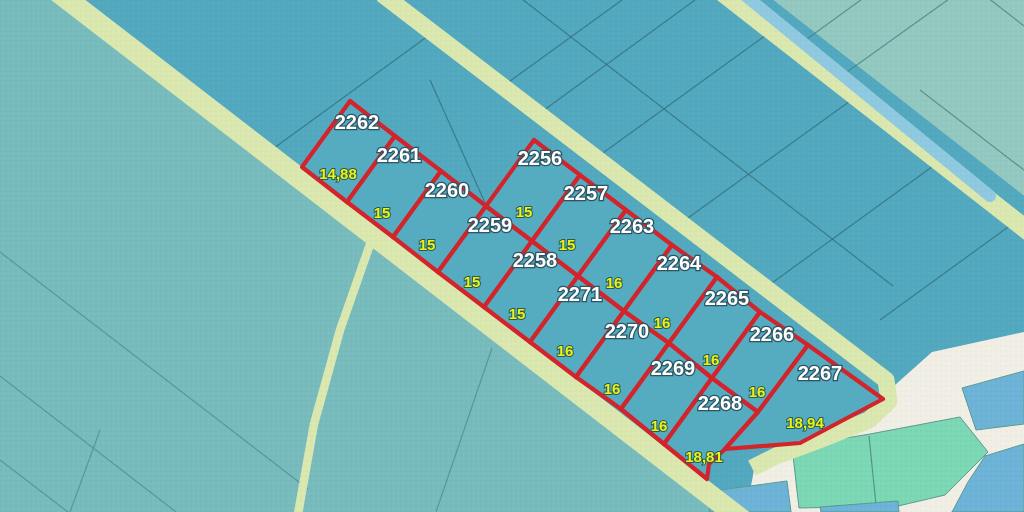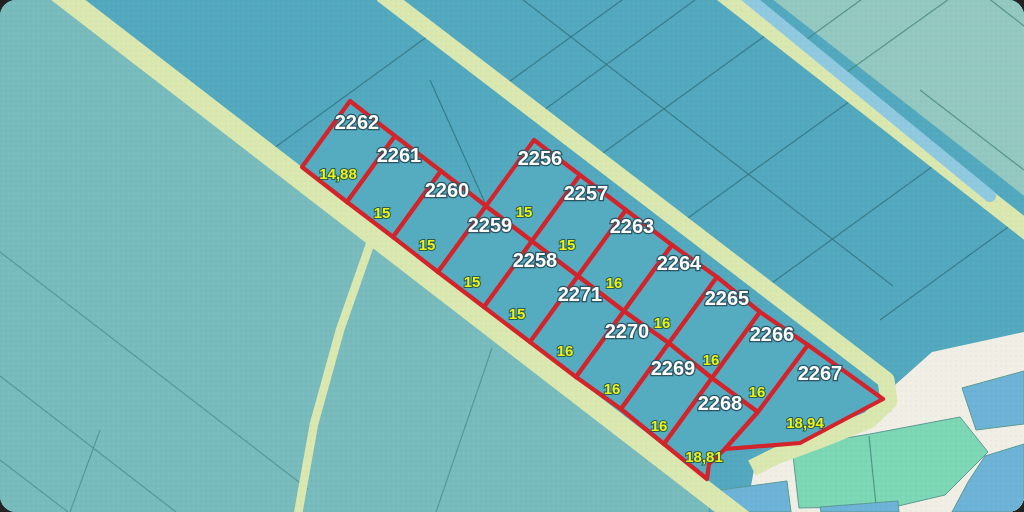--- a/index.html
+++ b/index.html
@@ -1,17 +1,17 @@
 <!DOCTYPE html>
 <html><head>
 <meta charset="utf-8">
 <style>
   html,body{margin:0;padding:0;background:#222;}
   .stage{position:relative;width:1024px;height:512px;overflow:hidden;
-         font-family:"Liberation Sans",sans-serif;background:#78BBBD;border-radius:16px;}
+         font-family:"Liberation Sans",sans-serif;background:#78BBBD;}
   .stage svg{position:absolute;left:0;top:0;display:block;}
   text{font-family:"Liberation Sans",sans-serif;}
   .num{font-size:20px;font-weight:bold;fill:#ffffff;stroke:#2C5563;stroke-width:2.6px;
        paint-order:stroke;text-anchor:middle;letter-spacing:0px;}
   .meas{font-size:15px;font-weight:bold;fill:#EDF215;stroke:#295A54;stroke-width:2px;
         paint-order:stroke;text-anchor:middle;}
   .parcel{fill:#55ACC1;stroke:#D2242A;stroke-width:4.2;stroke-linejoin:round;}
   .bline{stroke:#2F6D78;stroke-width:1.2;fill:none;opacity:.75;}
   .tline{stroke:#4C8F93;stroke-width:1.2;fill:none;opacity:.8;}
   .gline{stroke:#3F8377;stroke-width:1.2;fill:none;opacity:.75;}

